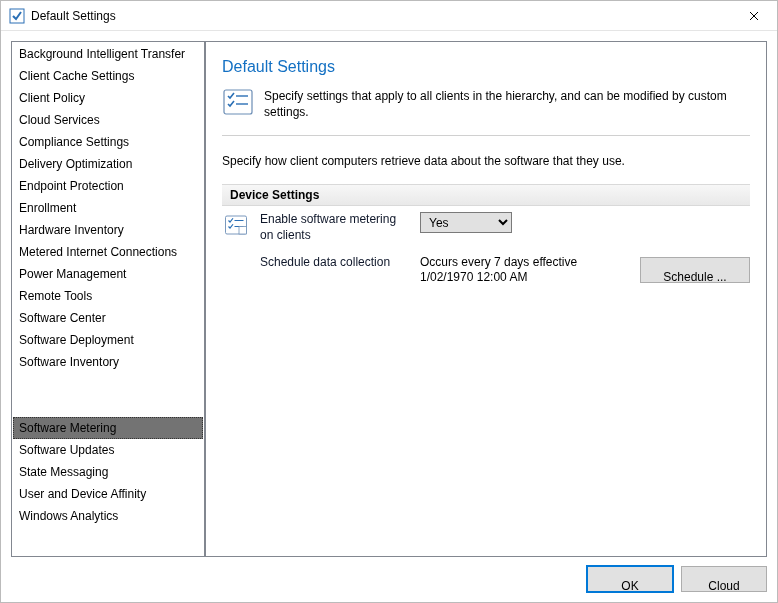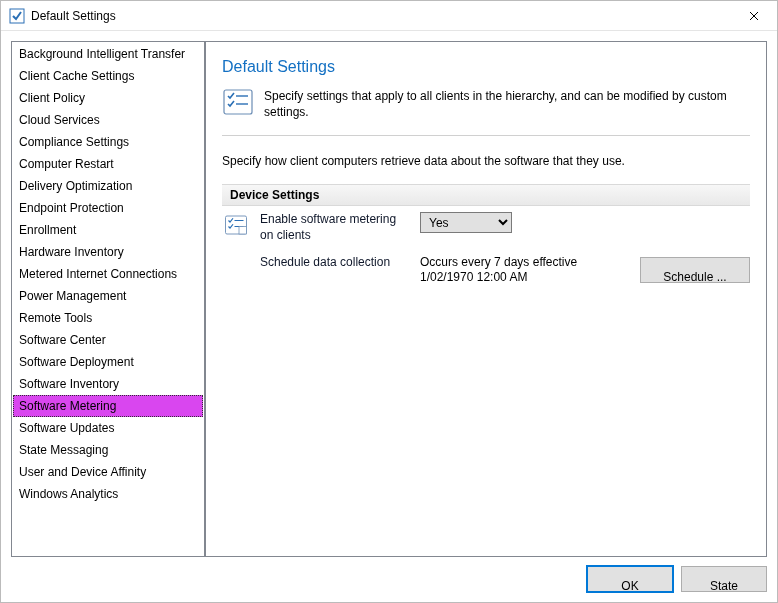--- a/index.html
+++ b/index.html
@@ -38,23 +38,24 @@
     overflow: auto;
     padding: 1px;
   }
   .sidebar-item {
     padding: 4px 6px;
     color: #000;
     white-space: nowrap;
     cursor: default;
   }
   .sidebar-item.selected {
-    background: #d946ef;
+    background: #737373;
     border: 1px dotted #333;
     padding: 3px 5px;
+    margin-top: 44px;
   }
 
   .main {
     flex: 1;
     border: 1px solid #828790;
     background: #fff;
     padding: 14px 16px 10px 16px;
   }
 
   .page-title { font-size: 16px; color: #1370c3; margin: 2px 0 10px 0; }
@@ -130,21 +131,20 @@
   </div>
 
   <div class="body-area">
 
     <div class="sidebar" id="sidebar">
         <div class="sidebar-item">Background Intelligent Transfer</div>
         <div class="sidebar-item">Client Cache Settings</div>
         <div class="sidebar-item">Client Policy</div>
         <div class="sidebar-item">Cloud Services</div>
         <div class="sidebar-item">Compliance Settings</div>
-        <div class="sidebar-item">Computer Restart</div>
         <div class="sidebar-item">Delivery Optimization</div>
         <div class="sidebar-item">Endpoint Protection</div>
         <div class="sidebar-item">Enrollment</div>
         <div class="sidebar-item">Hardware Inventory</div>
         <div class="sidebar-item">Metered Internet Connections</div>
         <div class="sidebar-item">Power Management</div>
         <div class="sidebar-item">Remote Tools</div>
         <div class="sidebar-item">Software Center</div>
         <div class="sidebar-item">Software Deployment</div>
         <div class="sidebar-item">Software Inventory</div>
@@ -207,16 +207,16 @@
           </div>
         </div>
 
       </div>
     </div>
 
   </div>
 
   <div class="button-bar">
     <button class="btn primary">OK</button>
-    <button class="btn">State</button>
+    <button class="btn">Cloud</button>
   </div>
 
 </div>
 
 </body></html>

